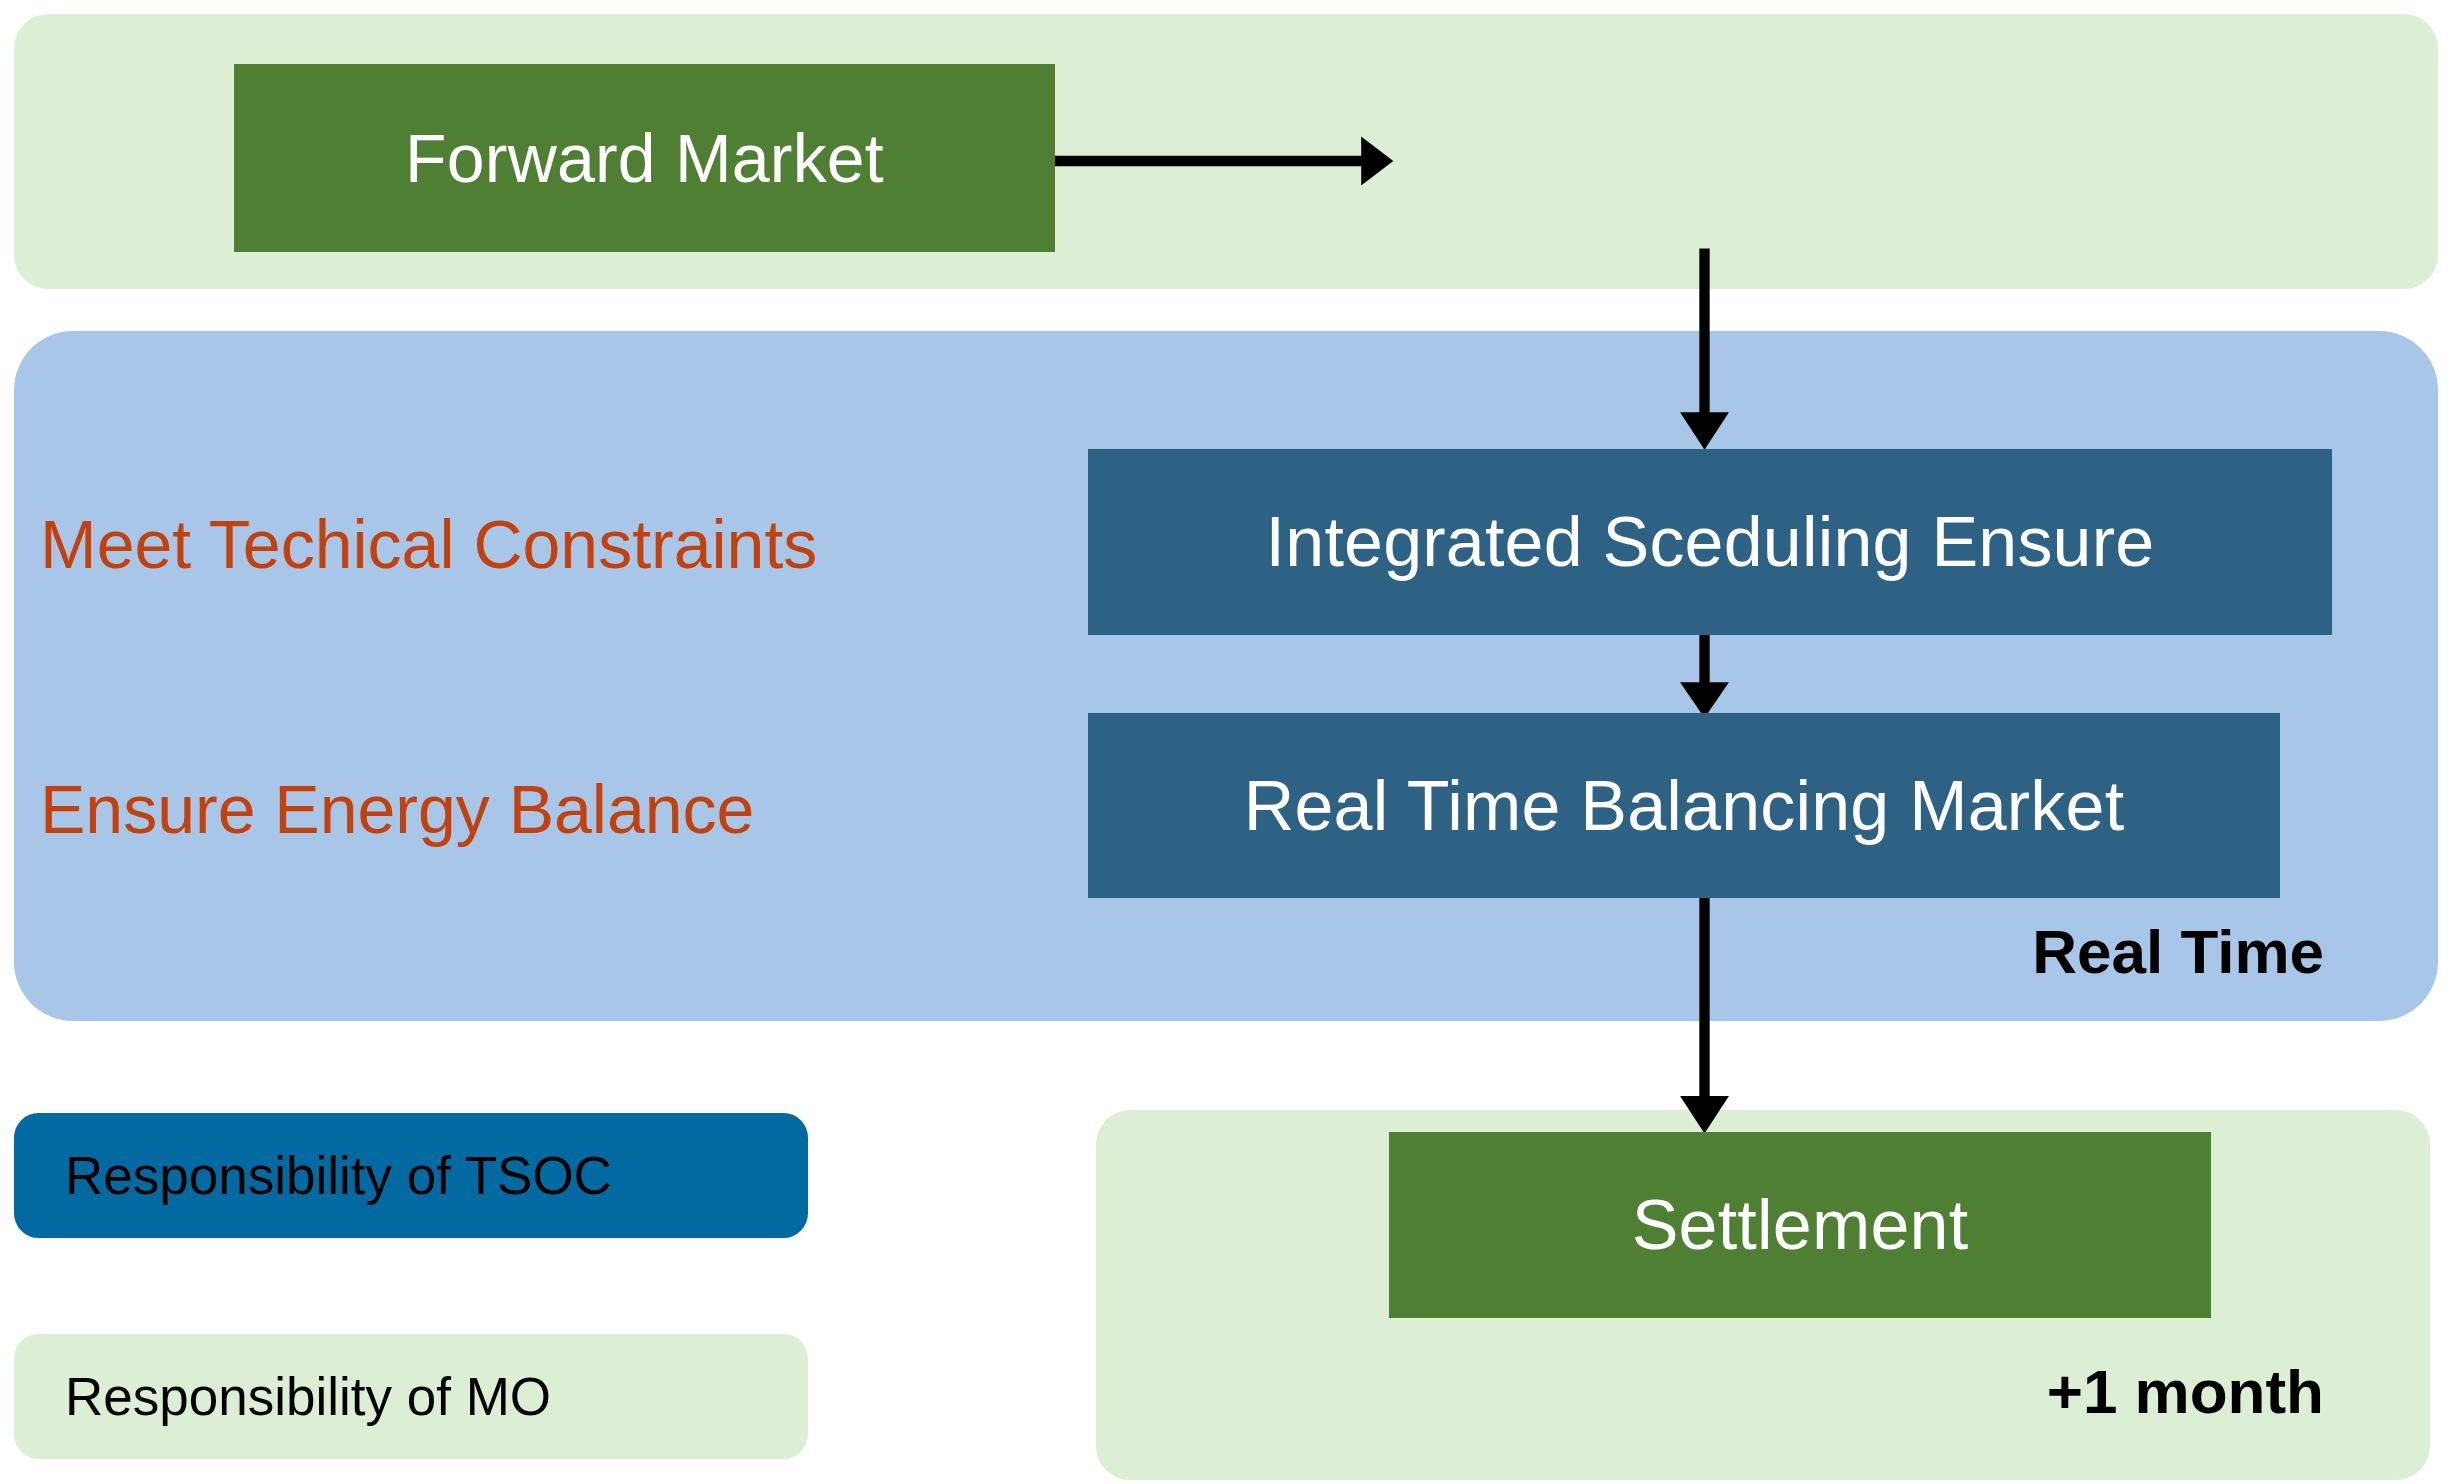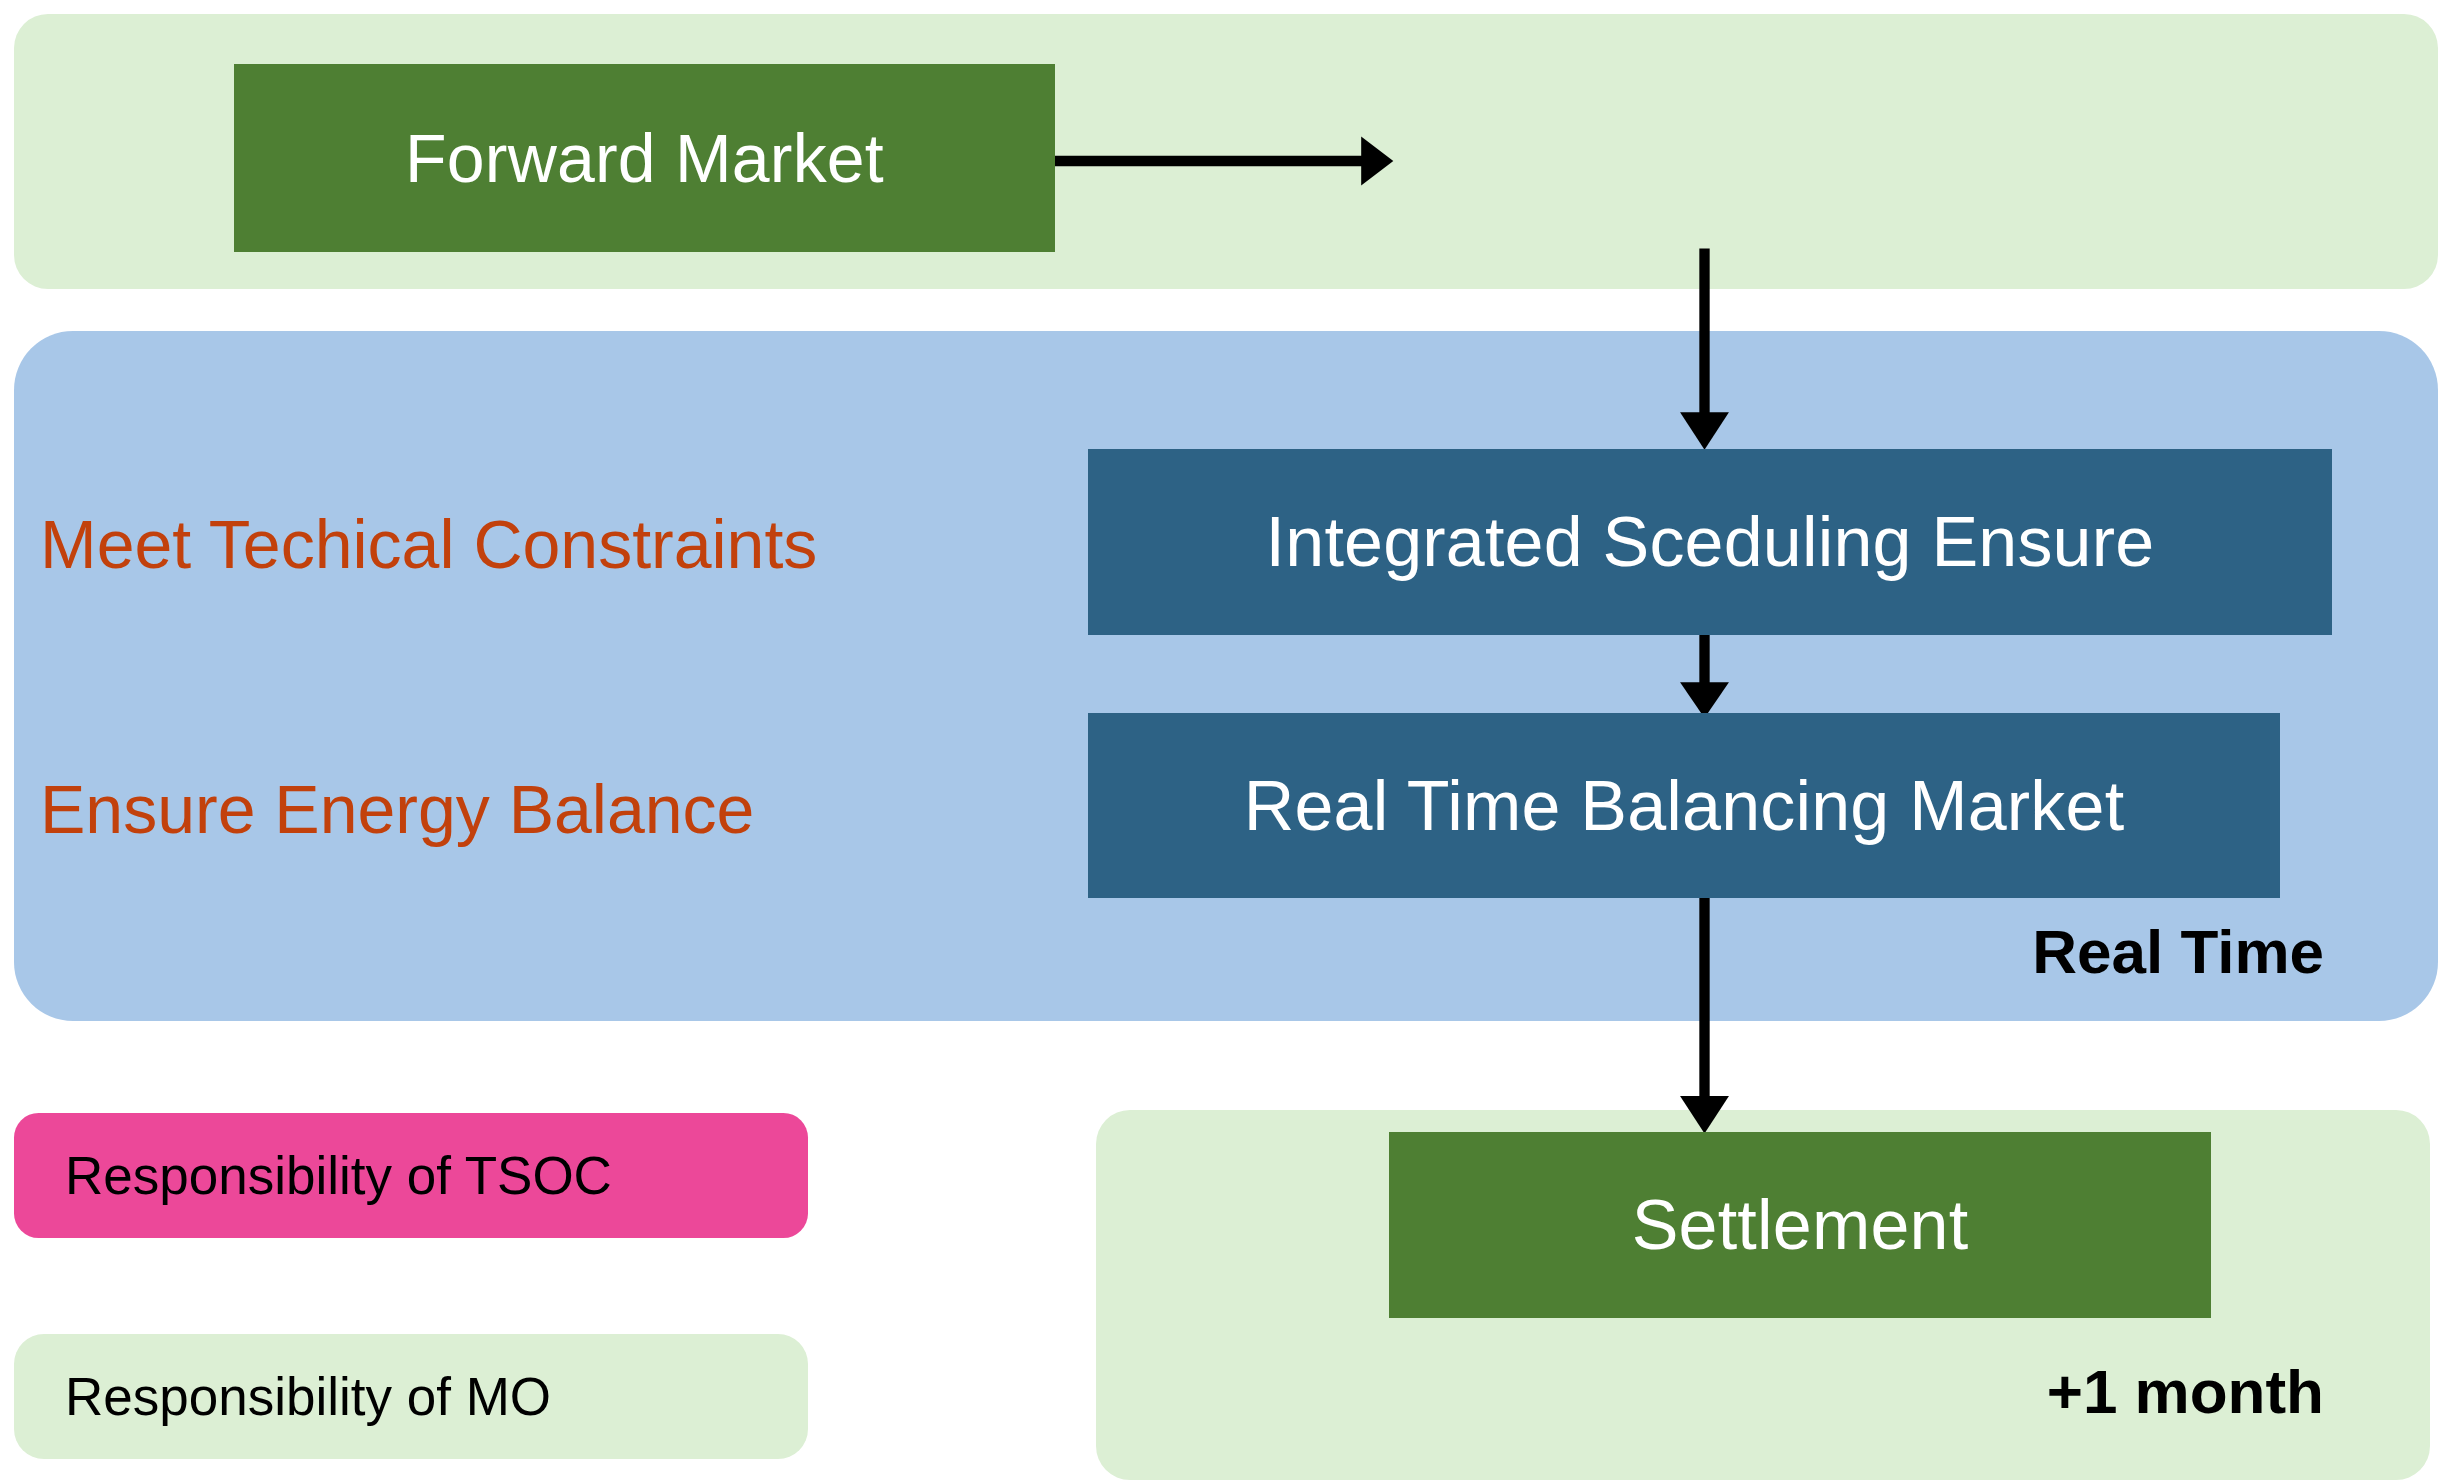--- a/index.html
+++ b/index.html
@@ -64,21 +64,21 @@
     box-sizing: border-box;
     display: flex;
     align-items: center;
     border-radius: 24.6px;
     color: #000000;
     font-weight: 400;
     line-height: 1;
     padding-left: 51px;
     white-space: nowrap;
   }
-  .legend-blue  { background: #ec4899; }
+  .legend-blue  { background: #0369a1; }
   .legend-green { background: #dcefd4; }
 
   .connector {
     position: absolute;
     overflow: visible;
   }
 </style>
 </head>
 <body>
 
@@ -118,20 +118,20 @@
   <div class="node node-blue" style="left:1088px; top:449px; width:1244px; height:186px; font-size:70px;">Integrated Sceduling Ensure</div>
 
   <div class="sidelabel" style="left:40px; top:775px; font-size:68px;">Ensure Energy Balance</div>
 
   <div class="node node-blue" style="left:1088px; top:713px; width:1192px; height:185px; font-size:70px;text-align:center;">Real Time Balancing Market</div>
 
   <div class="timetag" style="left:1795px; top:921px; width:529px; font-size:62px;">Real Time</div>
 
   <div class="legend-chip legend-blue" style="left:14px; top:1113px; width:794px; height:125px; font-size:53px;">Responsibility of TSOC</div>
 
-  <div class="legend-chip legend-green" style="left:14px; top:1334px; width:794px; height:125px; font-size:53px;border-radius:30px;">Responsibility of MO</div>
+  <div class="legend-chip legend-green" style="left:14px; top:1334px; width:794px; height:125px; font-size:53px;">Responsibility of MO</div>
 
   <div class="node node-green" style="left:1389px; top:1132px; width:822px; height:186px; font-size:70px;">Settlement</div>
 
   <div class="timetag" style="left:1757px; top:1361px; width:567px; font-size:62px;">+1 month</div>
 
 </div>
 
 
 </body></html>

